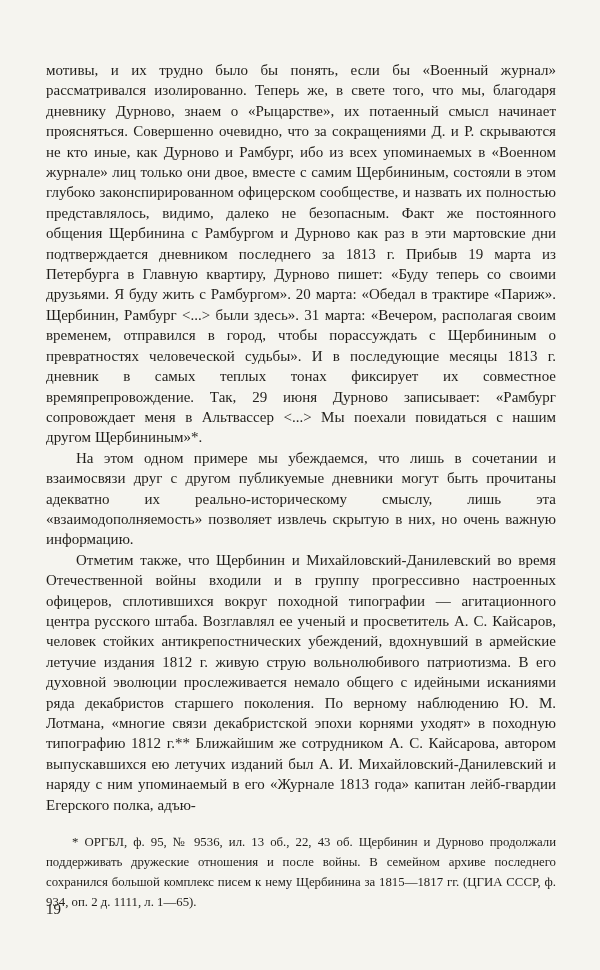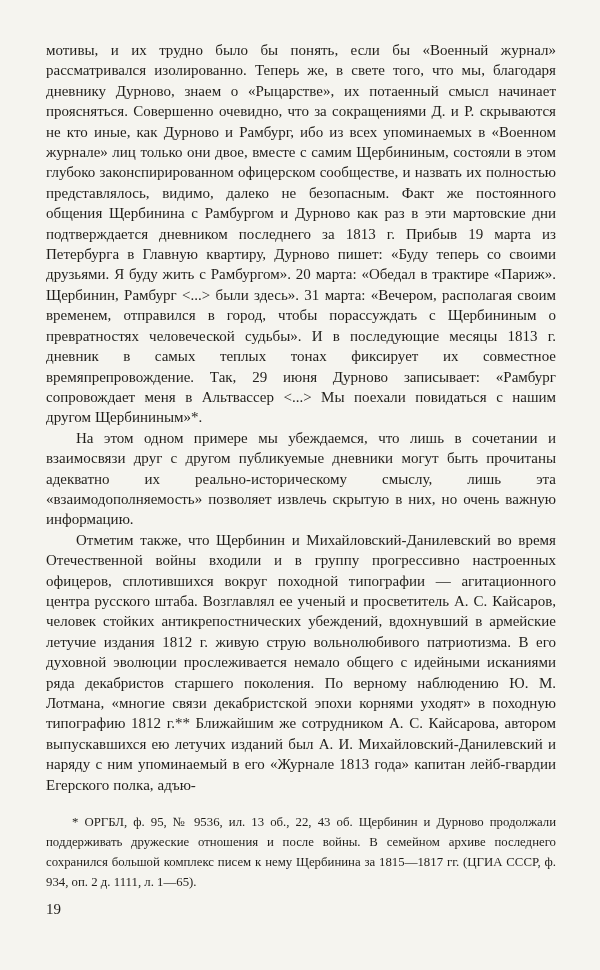--- a/index.html
+++ b/index.html
@@ -11,21 +11,21 @@
     height: 970px;
     background: #f5f4ef;
     font-family: "Liberation Serif", serif;
     overflow: hidden;
   }
   .page {
     position: relative;
     box-sizing: border-box;
     width: 600px;
     height: 970px;
-    padding: 40px 44px 0 46px;
+    padding: 60px 44px 0 46px;
     background: #f5f4ef;
   }
   .main-text p {
     margin: 0;
     font-size: 15px;
     line-height: 20.4px;
     text-align: justify;
     color: #201e1a;
     text-indent: 30px;
     word-spacing: 0.02em;

